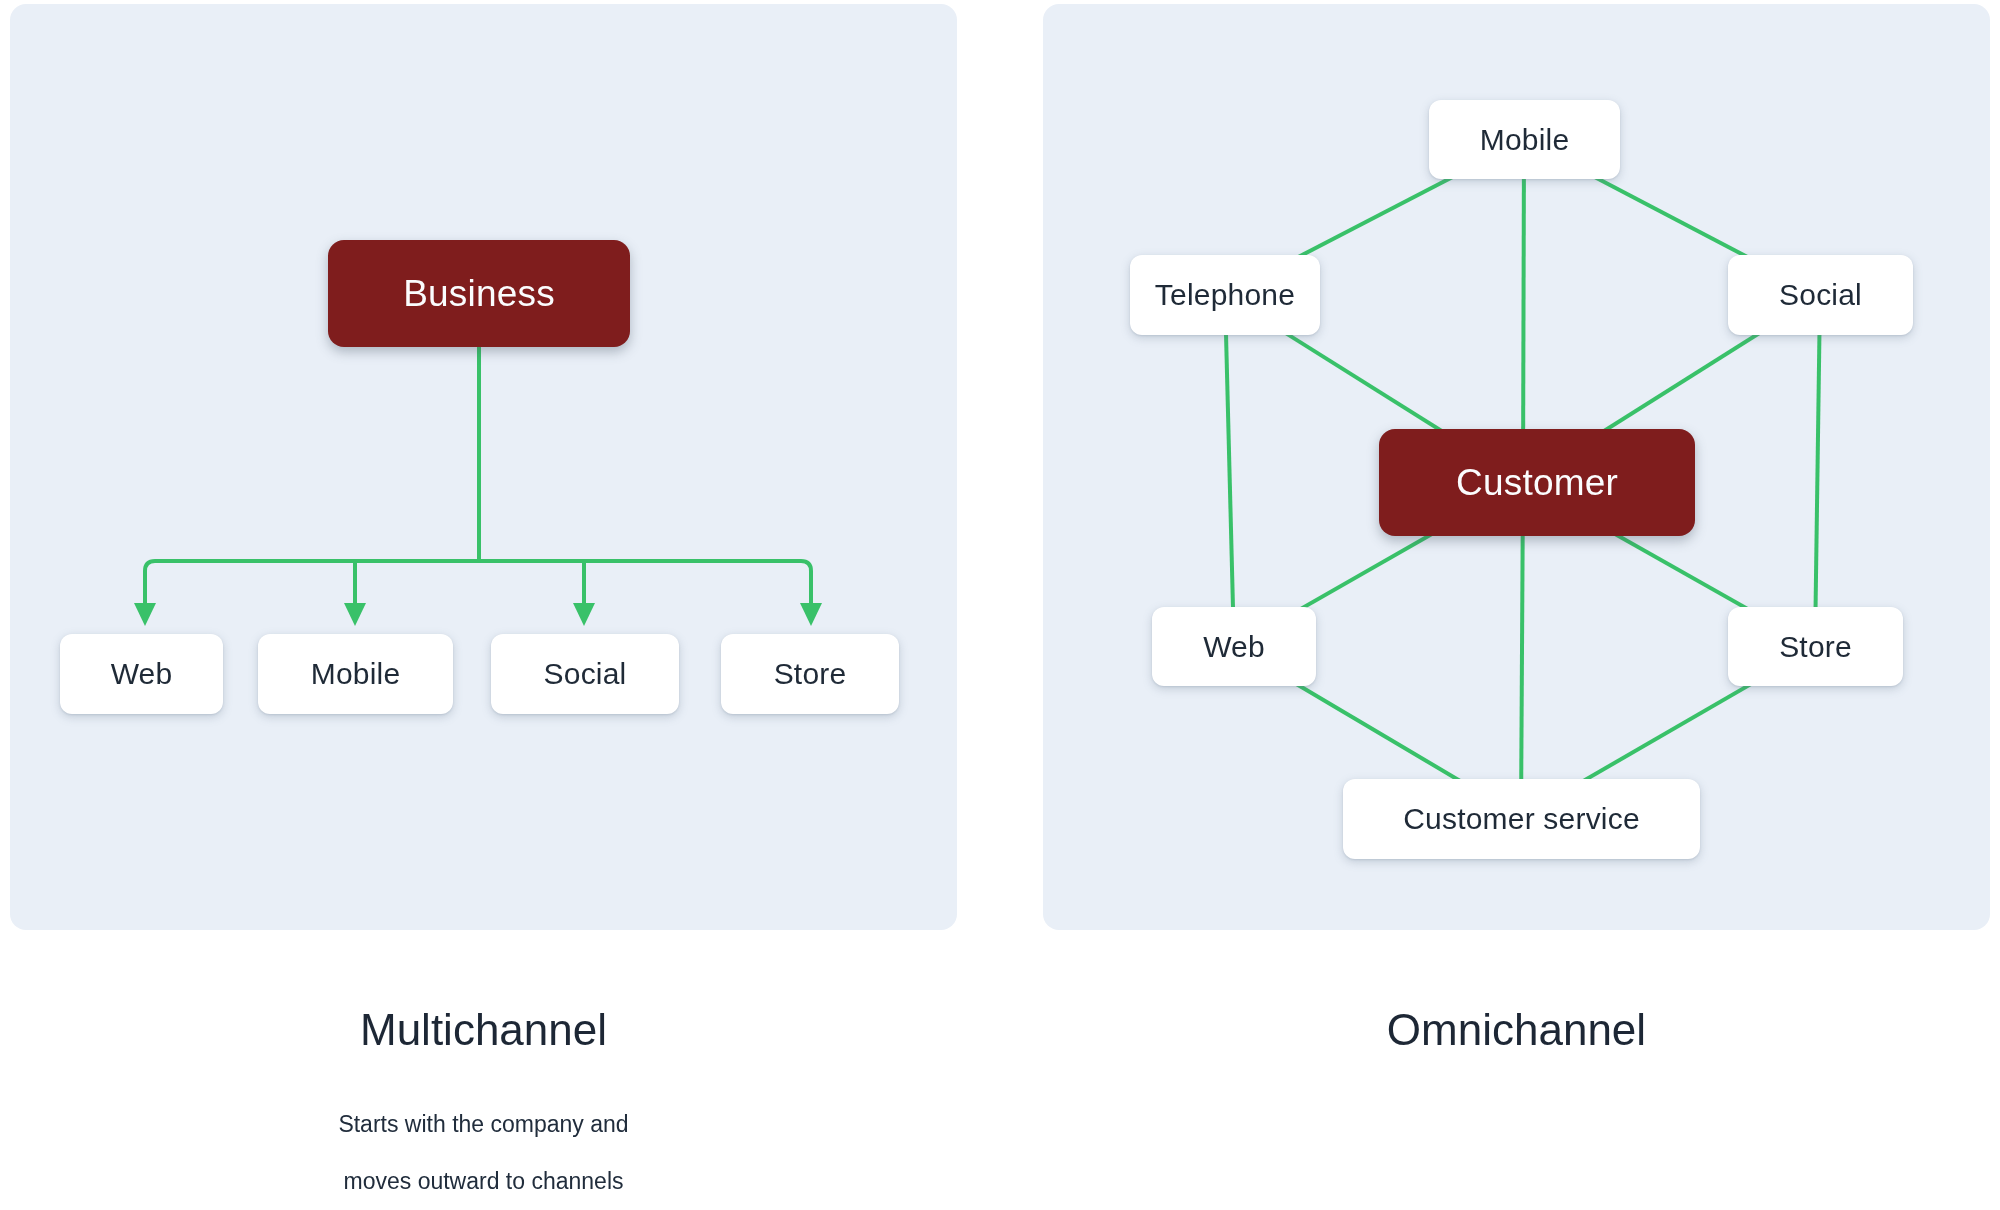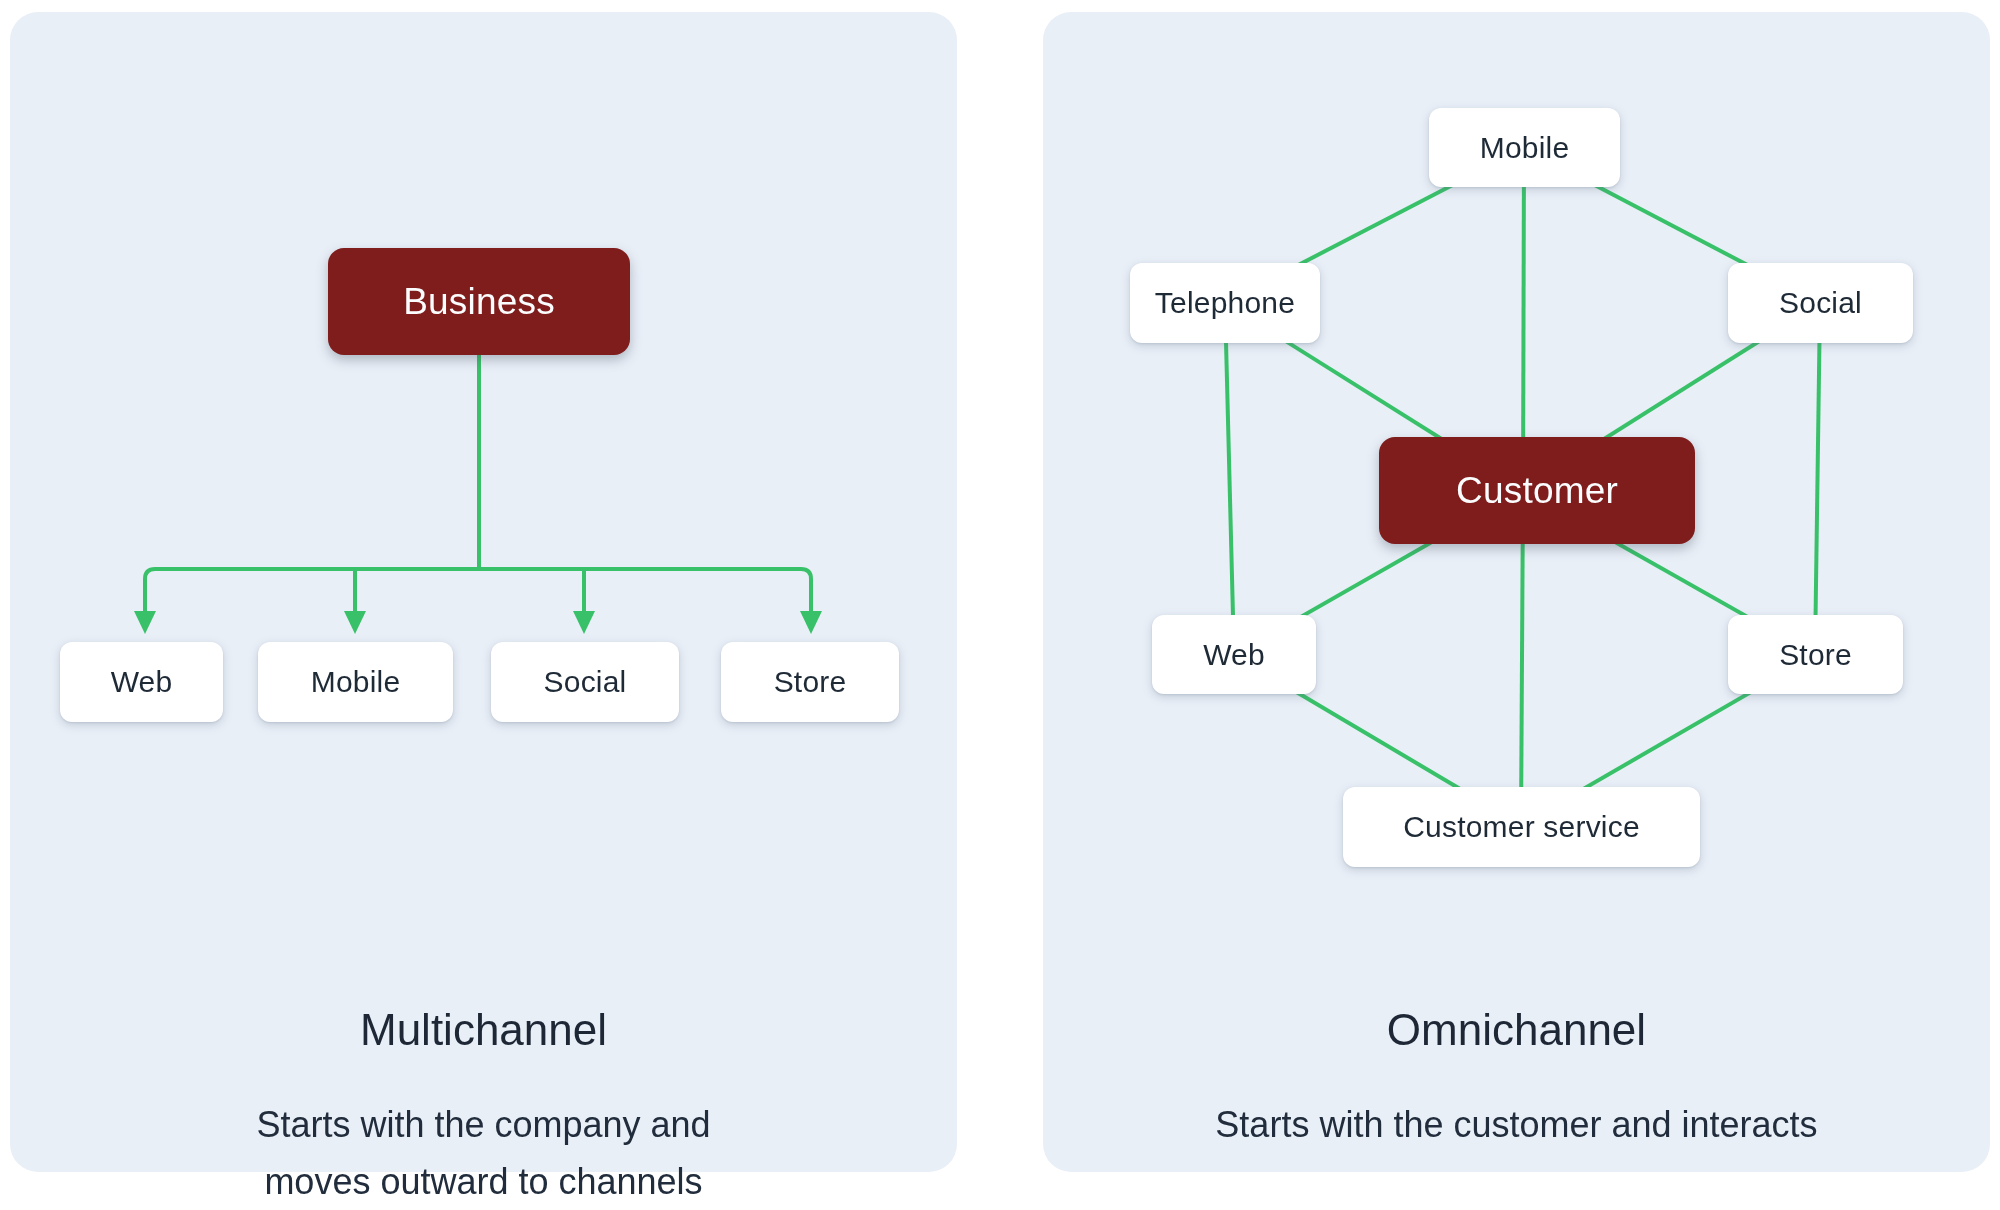--- a/index.html
+++ b/index.html
@@ -8,24 +8,23 @@
     width: 2000px;
     height: 1210px;
     background: #ffffff;
     font-family: "Liberation Sans", "DejaVu Sans", sans-serif;
     overflow: hidden;
   }
   .panel {
     position: absolute;
     top: 4px;
     width: 947px;
-    height: 1160px;
+    height: 926px;
     background: #e9eff7;
-    border-radius: 28px;
-    margin-top: 8px;
+    border-radius: 16px;
   }
   .panel.left  { left: 10px; }
   .panel.right { left: 1043px; }
   .connectors {
     position: absolute;
     left: 0; top: 0;
     width: 947px; height: 951px;
     display: block;
   }
   .node {
@@ -63,21 +62,21 @@
     font-size: 44px;
     font-weight: 400;
     color: #1d2735;
     line-height: 56px;
   }
   .diagram-desc {
     position: absolute;
     top: 1096px;
     margin: 0;
     width: 100%;
-    font-size: 36px;
+    font-size: 23px;
     font-weight: 400;
     color: #212d3c;
     line-height: 57px;
   }
   .edge { stroke: #39c169; stroke-width: 4; fill: none; }
   .arrowhead { fill: #39c169; stroke: none; }
 </style>
 </head>
 <body>
 
@@ -160,17 +159,17 @@
     <h2 class="diagram-title">Multichannel</h2>
     <p class="diagram-desc">
       <span>Starts with the company and</span><br>
       <span>moves outward to channels</span>
     </p>
   </div>
 
   <div class="caption-block right">
     <h2 class="diagram-title">Omnichannel</h2>
     <p class="diagram-desc">
-      <span>Starts with the customer and interacts</span><br>
+      <br>
     </p>
   </div>
 
 </div>
 
 </body></html>

